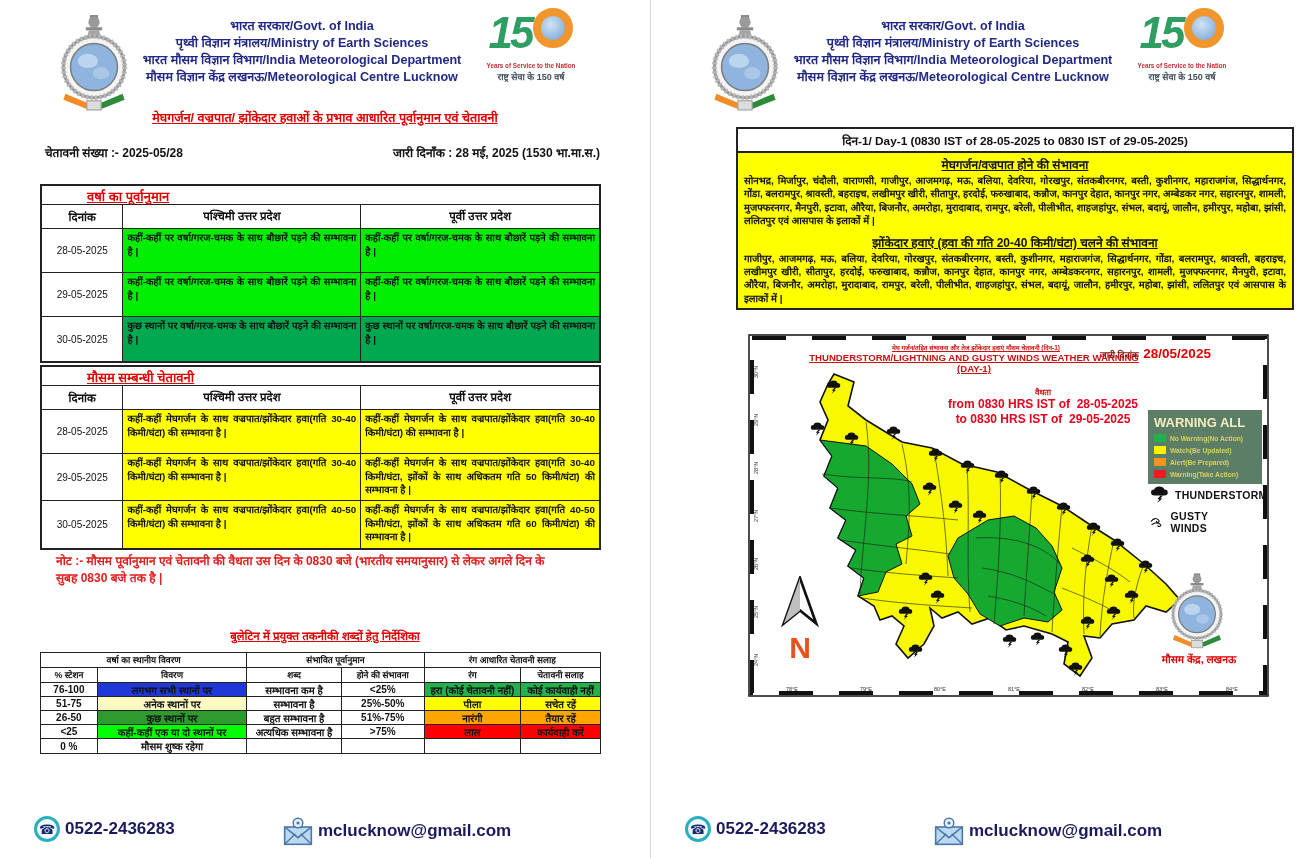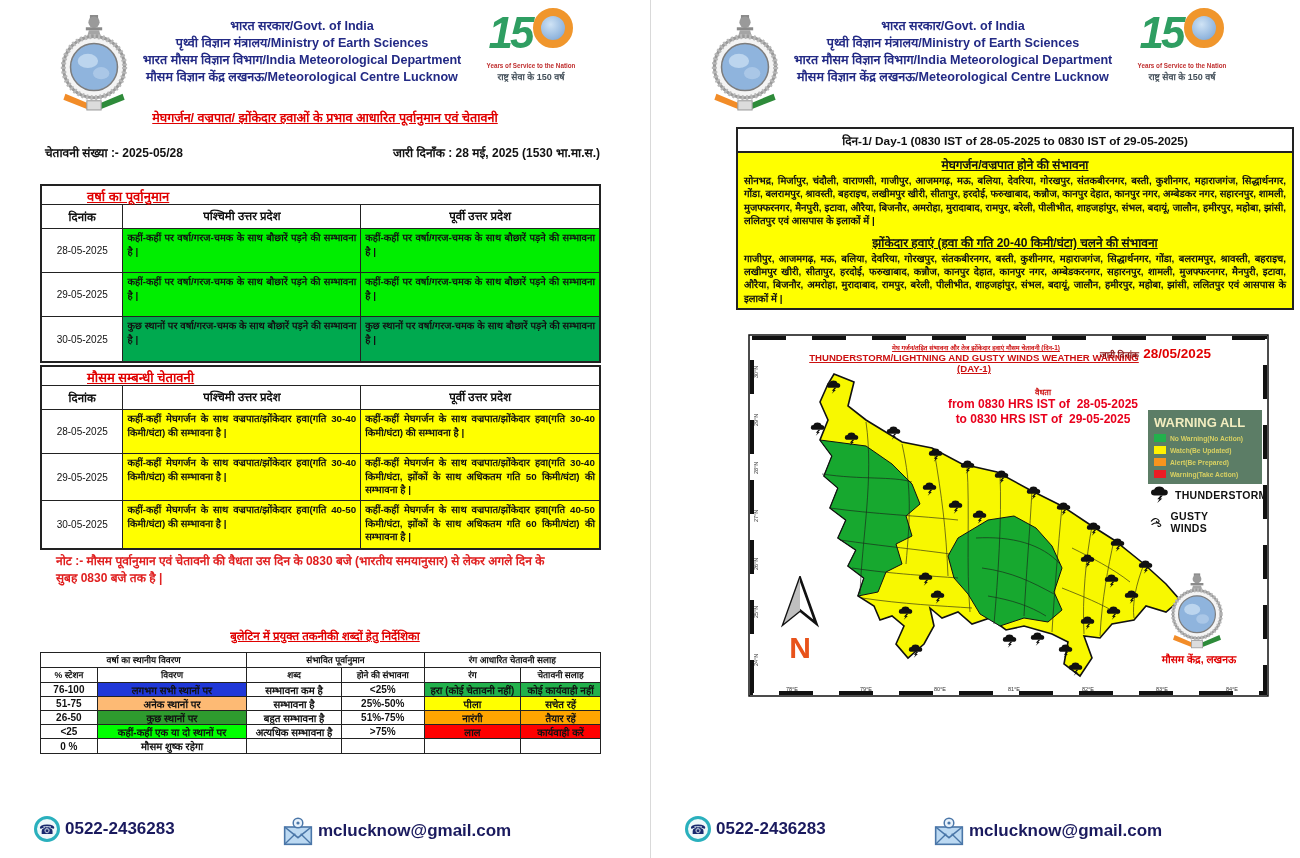--- a/index.html
+++ b/index.html
@@ -229,21 +229,21 @@
       <div class="grow data">
         <div class="gcell gc1">76-100</div>
         <div class="gcell gc2" style="background: rgb(32, 56, 216);">लगभग सभी स्थानों पर</div>
         <div class="gcell gc3">सम्भावना कम है</div>
         <div class="gcell gc4">&lt;25%</div>
         <div class="gcell gc5" style="background: rgb(34, 177, 76);">हरा (कोई चेतावनी नहीं)</div>
         <div class="gcell gc6" style="background: rgb(34, 177, 76);">कोई कार्यवाही नहीं</div>
       </div>
       <div class="grow data">
         <div class="gcell gc1">51-75</div>
-        <div class="gcell gc2" style="background: #fdba74;">अनेक स्थानों पर</div>
+        <div class="gcell gc2" style="background: #fef9c3;">अनेक स्थानों पर</div>
         <div class="gcell gc3">सम्भावना है</div>
         <div class="gcell gc4">25%-50%</div>
         <div class="gcell gc5" style="background: rgb(255, 255, 0);">पीला</div>
         <div class="gcell gc6" style="background: rgb(255, 255, 0);">सचेत रहें</div>
       </div>
       <div class="grow data">
         <div class="gcell gc1">26-50</div>
         <div class="gcell gc2" style="background: rgb(46, 155, 46);">कुछ स्थानों पर</div>
         <div class="gcell gc3">बहुत सम्भावना है</div>
         <div class="gcell gc4">51%-75%</div>

